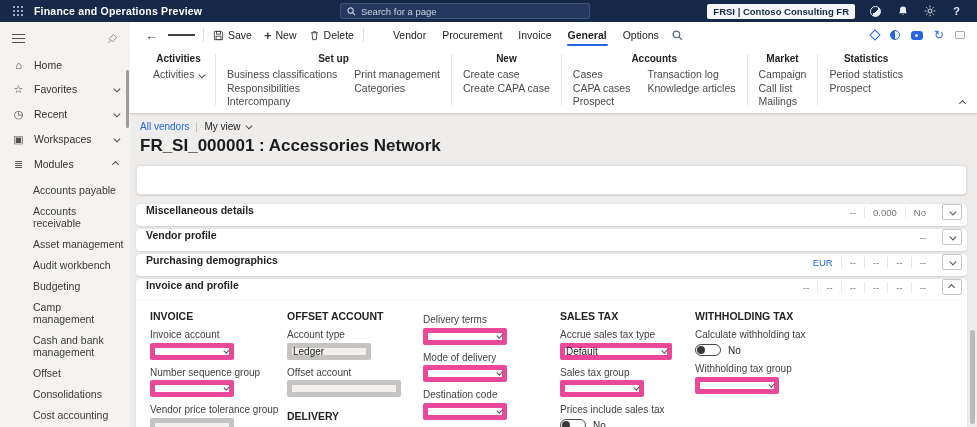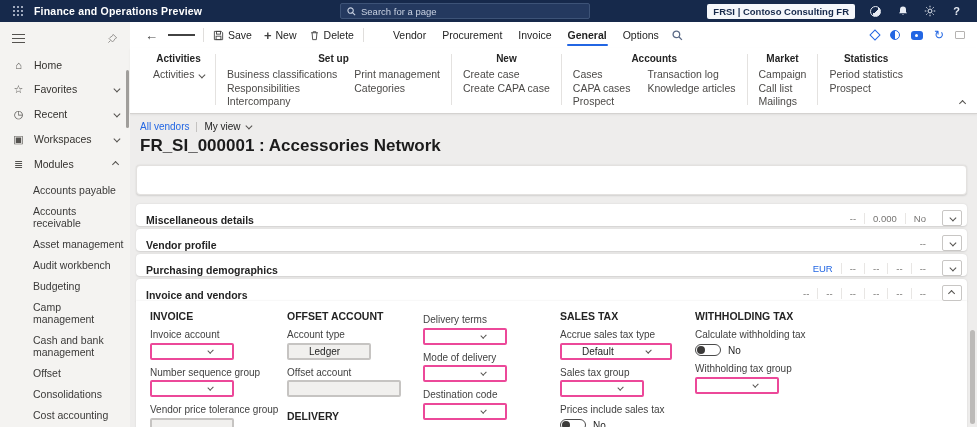--- a/index.html
+++ b/index.html
@@ -83,38 +83,38 @@
   
   .content { flex:1; padding:4px 10px 0 6px; overflow:hidden; }
   .breadcrumb { font-size:10px; display:flex; align-items:center; gap:7px; padding:3px 4px 1px; }
   .bc-link { color:#2266e3; cursor:pointer; }
   .bc-sep { width:1px; height:10px; background:#c4c2c0; }
   .bc-view { color:#242424; display:flex; gap:5px; align-items:center; cursor:pointer; }
   .page-title { font-size:17px; font-weight:bold; color:#1c1c1c; padding:3px 4px 9px; }
 
   .card { background:#fff; border-radius:4px; box-shadow:0 0.6px 1.8px rgba(0,0,0,.12); margin-bottom:3px; }
   .empty-panel { height:30px; border:1px solid #e3e1df; margin-bottom:9px; }
-  .section-bar { height:22px; display:flex; align-items:flex-end; padding:0 5px 0 10px; cursor:pointer; }
+  .section-bar { height:22px; display:flex; align-items:flex-start; padding:0 5px 0 10px; cursor:pointer; }
   .sec-title { font-size:10.5px; font-weight:bold; color:#242424; }
   .sec-right { margin-left:auto; display:flex; align-items:center; }
   .sum { font-size:9.5px; color:#767472; padding:0 8px; border-left:1px solid #e8e6e4; line-height:11px; }
   .sum.first { border-left:none; }
   .sum.cur { color:#2266e3; }
   .chev-btn { width:20px; height:16px; border:1px solid #c8c6c4; border-radius:2px; background:#fff;
               display:flex; align-items:center; justify-content:center; margin-left:8px; cursor:pointer; }
 
   .expanded .section-bar { border-radius:4px 4px 0 0; margin-bottom:0; }
   .section-body { border-radius:0 0 4px 4px; background:#fff; padding:7px 14px 12px;
                   display:grid; grid-template-columns:137px 136px 137px 135px auto;
                   box-shadow:0 .6px 1.8px rgba(0,0,0,.12); }
   .fgroup-title { font-size:10.5px; font-weight:bold; color:#242424; margin:2px 0 7px; }
   .field { margin-bottom:7px; }
   .field label { display:block; font-size:10px; color:#424242; margin-bottom:2.5px; }
-  .combo, .input-box { display:flex; align-items:center; border:2px solid #ec4899; border-radius:2px;
-                       height:17px; width:84px; background:#fff; padding:0 20px; }
+  .combo, .input-box { display:flex; align-items:center; border:5px solid #ec4899; border-radius:2px;
+                       height:17px; width:84px; background:#fff; padding:0 1px; }
   .combo { justify-content:space-between; }
   .combo input, .input-box input { border:none; outline:none; width:100%; font-size:10px;
                                    font-family:inherit; color:#242424; background:transparent; }
   .disabled { background:#f1f0ee; border-color:#c6c4c2; }
   .w-offset { width:114px; } .w-accrue { width:112px; }
   .toggle-row { display:flex; align-items:center; gap:7px; margin:4px 0 7px; }
   .toggle { width:26px; height:12px; border:1px solid #4a4a4a; border-radius:7px;
             display:inline-flex; align-items:center; padding:1px; cursor:pointer; flex:none; }
   .knob { width:8px; height:8px; border-radius:50%; background:#3b3a39; }
   .toggle-label { font-size:10px; color:#242424; }
@@ -408,21 +408,21 @@
           <span class="sum">--</span>
           <span class="sum">--</span>
           <span class="chev-btn">
               <span class="chev down sm"></span>
             </span>
         </div>
       </div>
 
       <div class="expanded">
         <div class="card section-bar">
-          <span class="sec-title">Invoice and vendors</span>
+          <span class="sec-title">Invoice and profile</span>
           <div class="sec-right">
             <span class="sum first">--</span>
             <span class="sum">--</span>
             <span class="sum">--</span>
             <span class="sum">--</span>
             <span class="sum">--</span>
             <span class="sum">--</span>
             <span class="chev-btn">
                 <span class="chev up sm"></span>
               </span>

